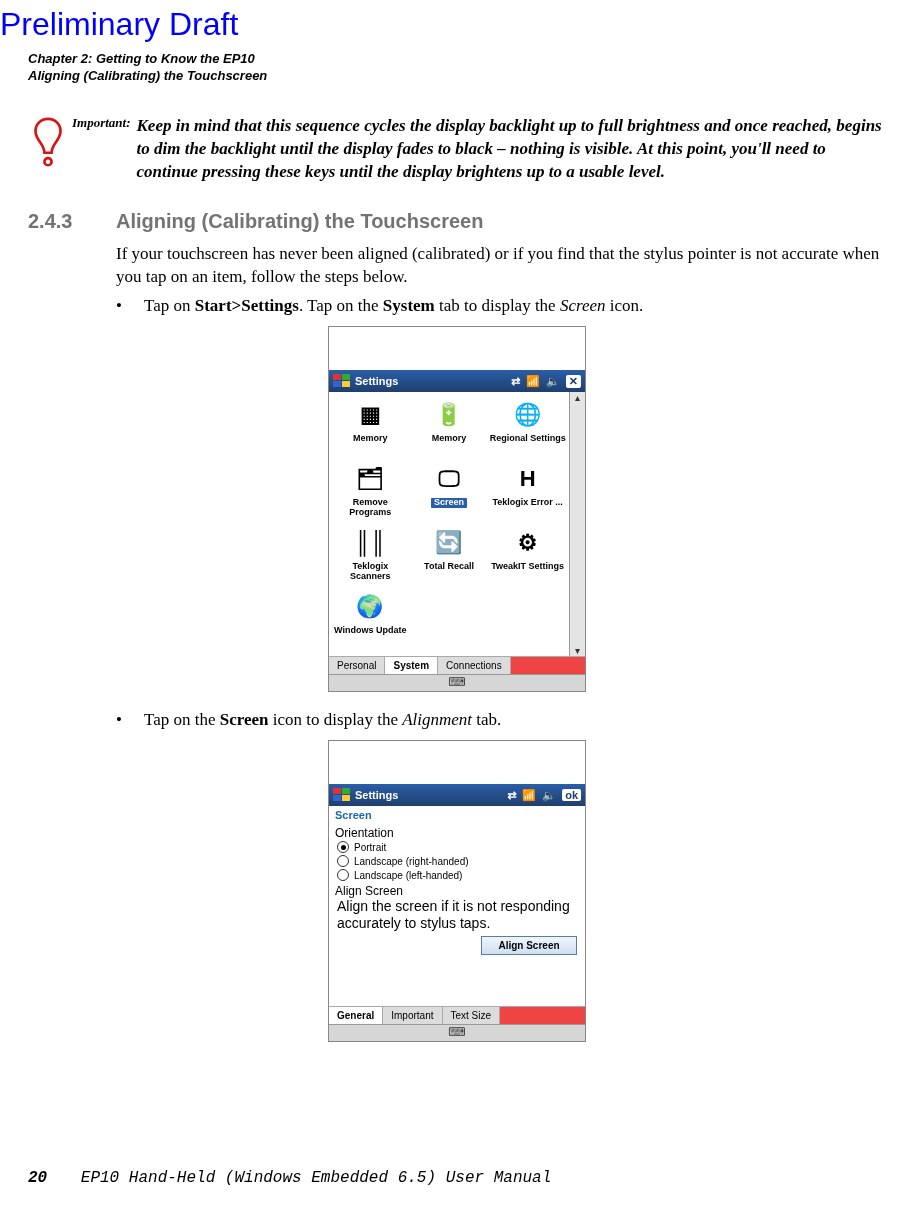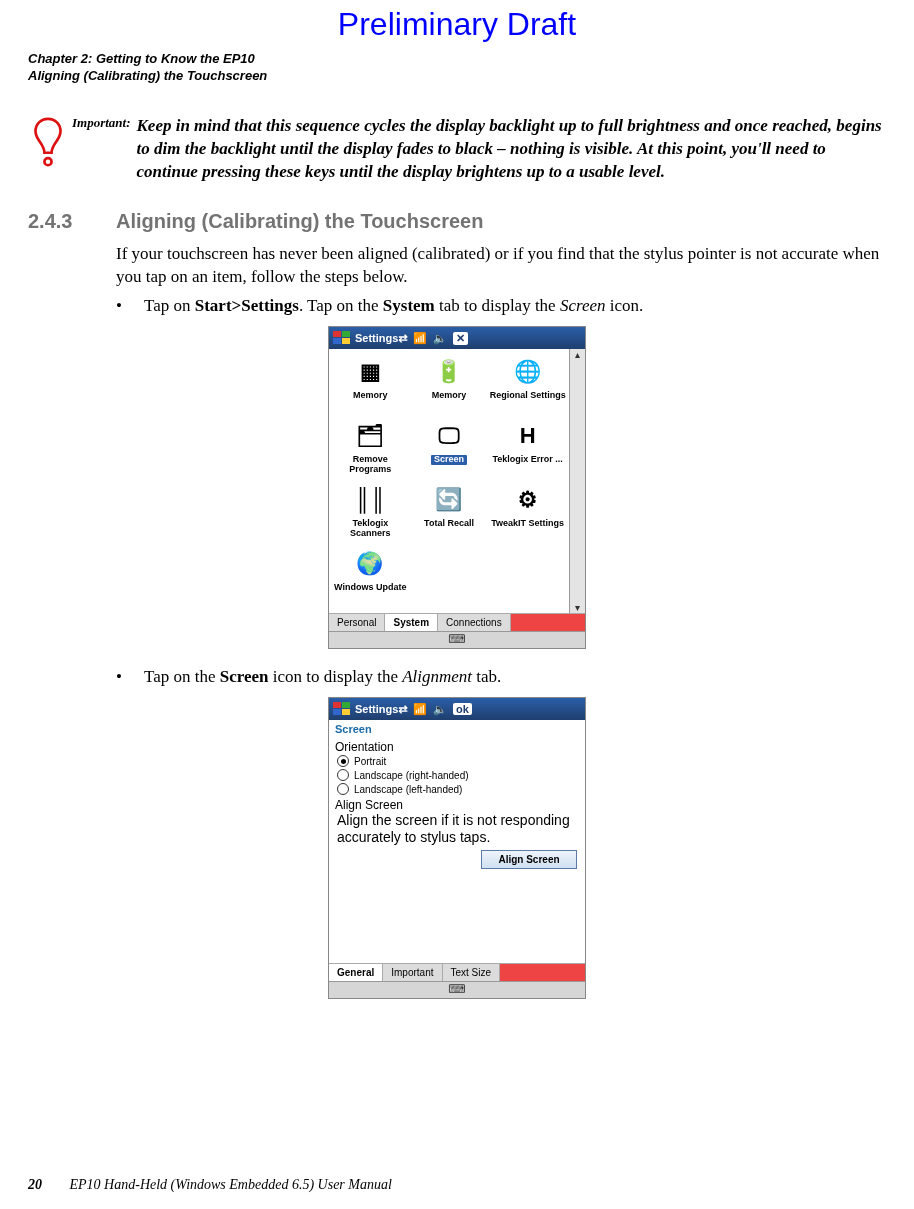--- a/index.html
+++ b/index.html
@@ -8,21 +8,20 @@
     font-family: "Times New Roman", serif;
     font-size: 16px;
     color: #000;
     background: #fff;
     width: 914px;
     height: 1209px;
     position: relative;
     box-sizing: border-box;
   }
   .watermark {
-    text-align: center;
     color: #0000ff;
     font-size: 32px;
     font-family: Arial, sans-serif;
     font-weight: normal;
     padding-top: 6px;
   }
   .header-block {
     padding: 8px 0 0 28px;
     font-family: "Trebuchet MS", Verdana, sans-serif;
     font-style: italic;
@@ -94,22 +93,23 @@
     background:#fff;
   }
   .pda-title {
     background: linear-gradient(#2a5ea8,#1f3f6e);
     color:#fff;
     height:22px;
     display:flex;
     align-items:center;
     padding:0 4px;
     font-weight:bold;
-    justify-content:flex-start;
+    justify-content:space-between;
     font-size:11px;
+    margin-top:43px;
   }
   .pda-title-left{display:flex;align-items:center;gap:4px;}
   .pda-title-icons{display:flex;gap:6px;align-items:center;}
   .pda-title-icons span{font-size:11px;}
   .close-x{background:#fff;color:#1f3f6e;border-radius:2px;padding:0 3px;font-weight:bold;font-size:10px;}
   .ok-btn{background:#fff;color:#1f3f6e;border-radius:2px;padding:0 3px;font-weight:bold;font-size:10px;}
   .sys-grid {
     display:flex;
     background:#fff;
   }
@@ -173,25 +173,25 @@
     border:1px solid #5a7aa8;
     background:linear-gradient(#eef4fb,#cfe0f2);
     font-weight:bold;
     font-size:10px;
     padding:3px 0;
     display:block;
   }
   .spacer{flex:1;}
   .footer {
     position:absolute;
-    bottom:16px;
+    bottom:22px;
     left:28px;
-    font-family: Liberation Serif, serif;
+    font-family: Liberation Mono, monospace;
     font-style: italic;
-    font-size: 14px;
+    font-size: 16px;
   }
   .footer .pg{font-weight:bold;font-style:italic;margin-right:24px;}
   .flag-svg{width:18px;height:14px;}
 </style>
 </head>
 <body>
 
 <div class="watermark">Preliminary Draft</div>
 
 <div class="header-block">

